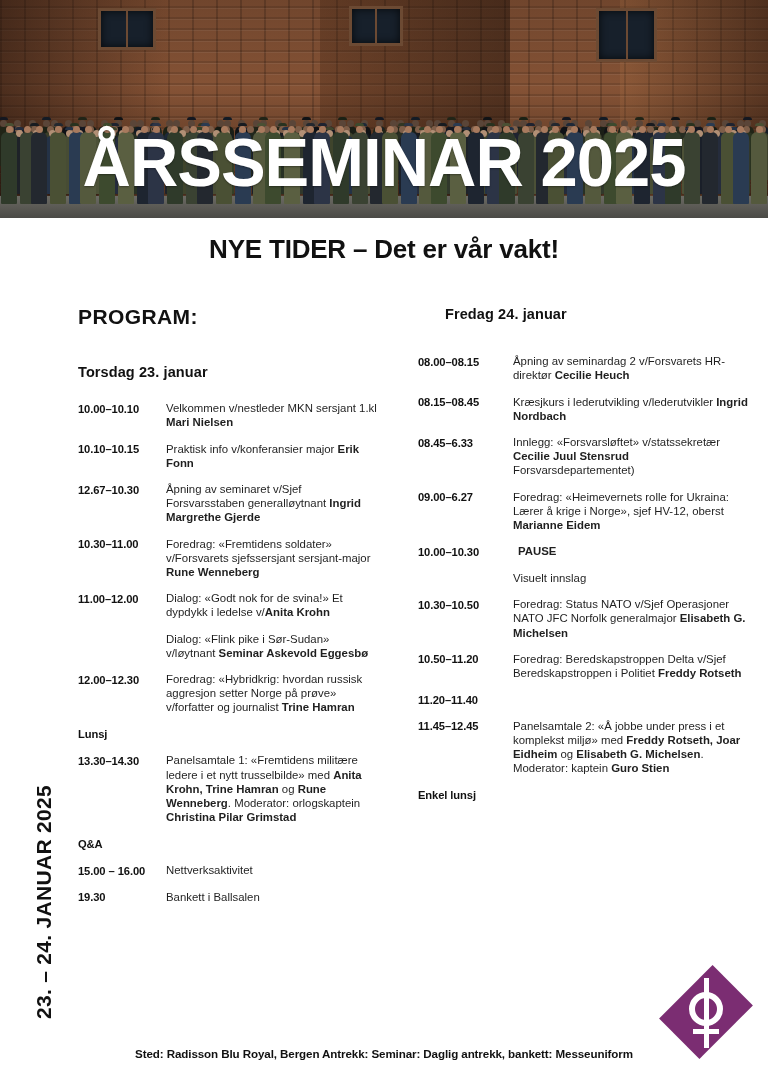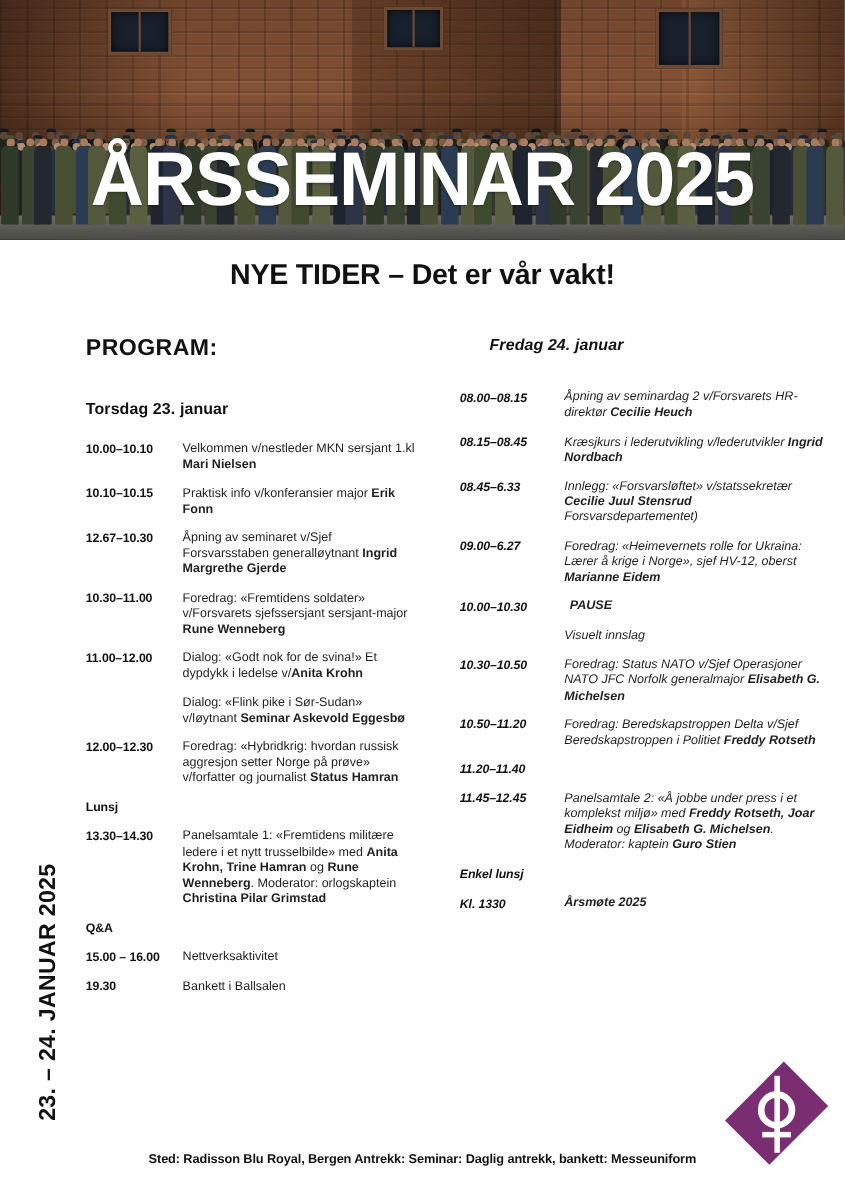--- a/index.html
+++ b/index.html
@@ -152,21 +152,21 @@
     color: #111111;
   }
 
   
   .col {
     position: absolute;
     font-size: 11.4px;
     line-height: 14.2px;
   }
   #col-left  { left: 78px;  top: 365px; width: 300px; }
-  #col-right { left: 418px; top: 307px; width: 335px; font-style: italic; }
+  #col-right { left: 418px; top: 307px; width: 335px; }
 
   .day-heading {
     font-size: 14.5px;
     font-weight: 700;
     letter-spacing: 0.1px;
     color: #111111;
     margin: 0 0 22px 0;
   }
   #col-right .day-heading { margin-left: 27px; margin-bottom: 33px; }
 
@@ -1026,21 +1026,21 @@
       <div class="row">
         <div class="time">11.00–12.00</div>
         <div class="desc">Dialog: «Godt nok for de svina!» Et dypdykk i ledelse v/<b>Anita Krohn</b></div>
       </div>
       <div class="row">
         <div class="time"></div>
         <div class="desc">Dialog: «Flink pike i Sør-Sudan» v/løytnant <b>Seminar Askevold Eggesbø</b></div>
       </div>
       <div class="row">
         <div class="time">12.00–12.30</div>
-        <div class="desc">Foredrag: «Hybridkrig: hvordan russisk aggresjon setter Norge på prøve» v/forfatter og journalist <b>Status Hamran</b></div>
+        <div class="desc">Foredrag: «Hybridkrig: hvordan russisk aggresjon setter Norge på prøve» v/forfatter og journalist <b>Trine Hamran</b></div>
       </div>
       <div class="row label-only">
         <div class="time">Lunsj</div>
         <div class="desc"></div>
       </div>
       <div class="row">
         <div class="time">13.30–14.30</div>
         <div class="desc">Panelsamtale 1: «Fremtidens militære ledere i et nytt trusselbilde» med <b>Anita Krohn, Trine Hamran</b> og <b>Rune Wenneberg</b>. Moderator: orlogskaptein <b>Christina Pilar Grimstad</b></div>
       </div>
       <div class="row label-only">
@@ -1096,24 +1096,20 @@
       <div class="row">
         <div class="time">11.20–11.40</div>
       </div>
       <div class="row">
         <div class="time">11.45–12.45</div>
         <div class="desc">Panelsamtale 2: «Å jobbe under press i et komplekst miljø» med <b>Freddy Rotseth, Joar Eidheim</b> og <b>Elisabeth G. Michelsen</b>. Moderator: kaptein <b>Guro Stien</b></div>
       </div>
       <div class="row label-only">
         <div class="time">Enkel lunsj</div>
         <div class="desc"></div>
-      </div>
-      <div class="row">
-        <div class="time">Kl. 1330</div>
-        <div class="desc" style="font-weight: 700;">Årsmøte 2025</div>
       </div>
     </div>
 </div>
 
 <div id="logo">
   <div class="diamond"></div>
   <div class="logo-stem"></div>
   <div class="logo-ring"></div>
   <div class="logo-bar"></div>
 </div>

